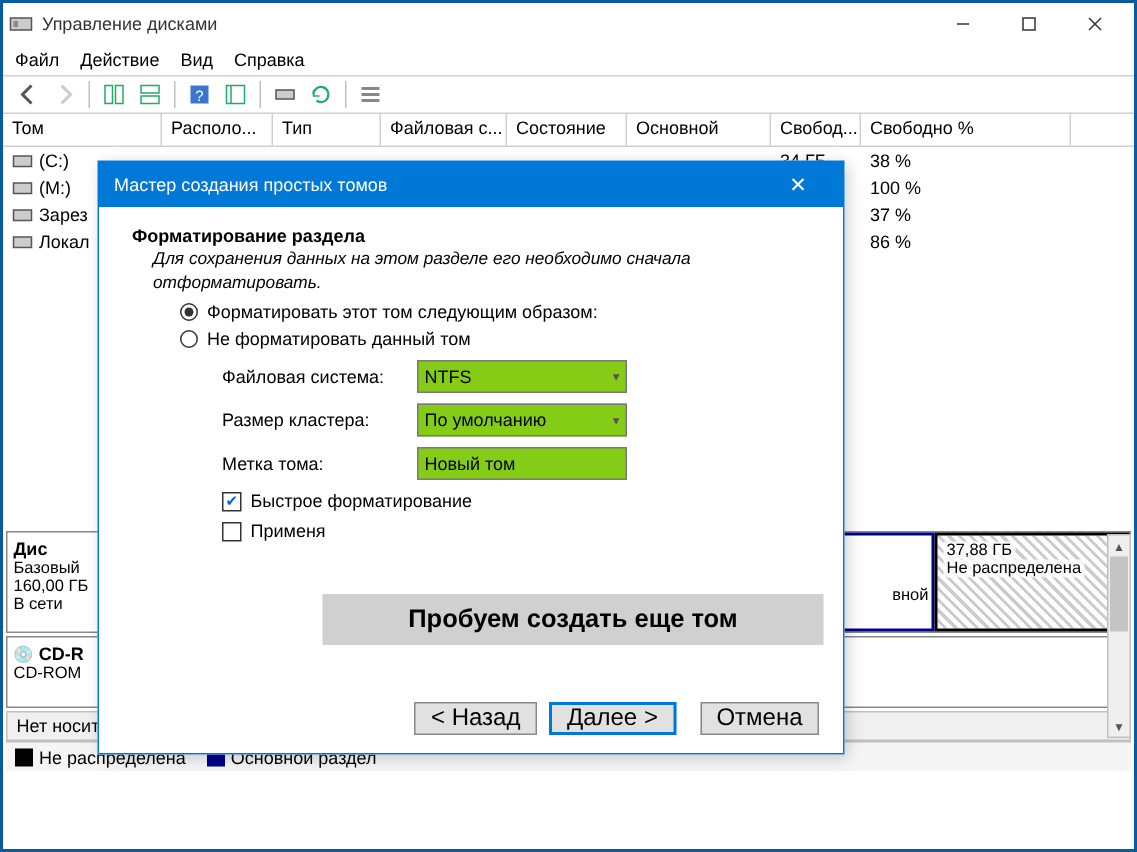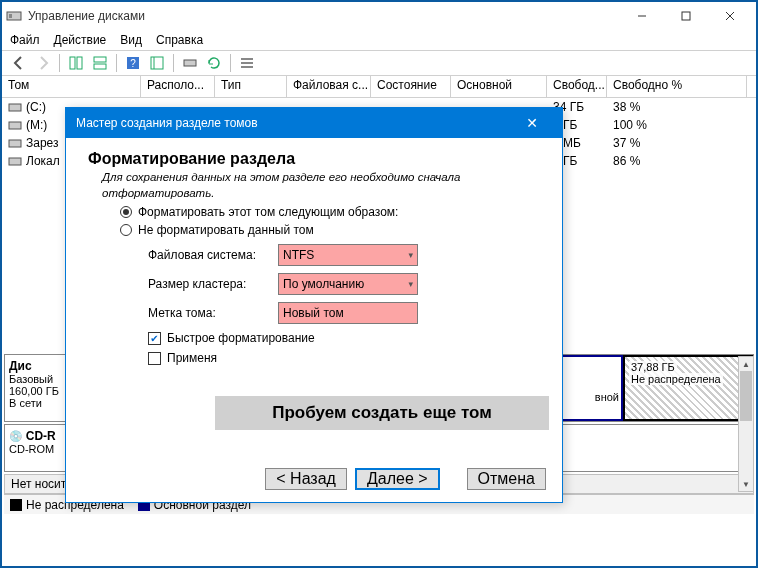--- a/index.html
+++ b/index.html
@@ -20,21 +20,21 @@
 .toolbar .sep { width: 1px; height: 18px; background: #c0c0c0; margin: 0 3px; }
 .toolbar svg { width: 16px; height: 16px; }
 
 .grid-header { height: 22px; display: flex; border-bottom: 1px solid #d0d0d0; background: #fff; font-size: 12px; }
 .grid-header .col { border-right: 1px solid #d0d0d0; padding: 2px 6px; white-space: nowrap; overflow: hidden; }
 .grid-body { background: #fff; font-size: 12px; }
 .grid-row { height: 18px; display: flex; align-items: center; }
 .grid-row .cell { padding: 0 6px; white-space: nowrap; overflow: hidden; display: flex; align-items: center; gap: 4px; }
 .vol-icon { width: 14px; height: 12px; display: inline-block; }
 
-.c0 { width: 139px; } .c1 { width: 74px; } .c2 { width: 72px; } .c3 { width: 84px; }
+.c0 { width: 106px; } .c1 { width: 74px; } .c2 { width: 72px; } .c3 { width: 84px; }
 .c4 { width: 80px; } .c5 { width: 96px; } .c6 { width: 60px; } .c7 { width: 140px; }
 
 .disk-area { position: absolute; left: 2px; right: 2px; top: 352px; }
 .disk-row { display: flex; border: 1px solid #888; height: 68px; margin-bottom: 2px; background: #fff; }
 .disk-label { width: 70px; padding: 4px; font-size: 11px; border-right: 1px solid #888; }
 .disk-label b { font-size: 12px; }
 .disk-map { flex: 1; display: flex; position: relative; }
 .partition { border: 2px solid #00008b; padding: 4px; font-size: 11px; position: relative; }
 .partition.unalloc { border: 2px solid #000; background: repeating-linear-gradient(45deg, #fff, #fff 3px, #ccc 3px, #ccc 5px); }
 .partition .pt { position: relative; z-index: 1; background: rgba(255,255,255,0.8); display: inline-block; padding: 0 2px; }
@@ -42,29 +42,29 @@
 .nomedia { height: 20px; font-size: 12px; padding: 2px 6px; background: #f0f0f0; border: 1px solid #c0c0c0; }
 .legend { height: 20px; font-size: 12px; padding: 2px 6px; display: flex; align-items: center; gap: 14px; background: #f5f5f5; border-top: 1px solid #c0c0c0; }
 .legend .sw { width: 12px; height: 12px; display: inline-block; margin-right: 4px; vertical-align: middle; }
 
 
 .dialog { position: absolute; left: 63px; top: 105px; width: 498px; height: 396px; background: #fff; border: 1px solid #0078d7; box-shadow: 2px 2px 10px rgba(0,0,0,0.2); z-index: 100; }
 .dlg-title { height: 30px; background: #0078d7; color: #fff; display: flex; align-items: center; padding: 0 10px; font-size: 12px; }
 .dlg-title .txt { flex: 1; }
 .dlg-close { width: 40px; text-align: center; font-size: 14px; }
 .dlg-body { padding: 12px 22px; font-size: 12px; }
-.dlg-body .h { font-weight: 600; font-size: 16px; }
+.dlg-body .h { font-weight: 600; font-size: 12px; }
 .dlg-body .sub { font-size: 11.5px; margin: 2px 0 0 14px; line-height: 1.35; font-style: italic; }
 .dlg-body .instr { font-size: 12px; margin: 24px 0 12px 14px; line-height: 1.35; }
 .radio-row { display: flex; align-items: center; gap: 6px; margin: 4px 0 4px 32px; font-size: 12px; }
 .radio { width: 12px; height: 12px; border: 1px solid #333; border-radius: 50%; display: inline-flex; align-items: center; justify-content: center; }
 .radio.sel::after { content: ""; width: 6px; height: 6px; background: #333; border-radius: 50%; }
 .form-row { display: flex; align-items: center; margin: 7px 0 7px 60px; font-size: 12px; }
 .form-row .lbl { width: 130px; }
-.form-row .fld { width: 140px; height: 22px; border: 1px solid #7a7a7a; padding: 2px 4px; font-size: 12px; background: #fca5a5; display: flex; align-items: center; justify-content: space-between; }
+.form-row .fld { width: 140px; height: 22px; border: 1px solid #7a7a7a; padding: 2px 4px; font-size: 12px; background: #84cc16; display: flex; align-items: center; justify-content: space-between; }
 .fld .dd { color: #555; font-size: 9px; }
 .chk-row { display: flex; align-items: center; gap: 6px; margin: 6px 0 4px 60px; font-size: 12px; }
 .chk { width: 13px; height: 13px; border: 1px solid #333; display: inline-flex; align-items: center; justify-content: center; font-size: 10px; color: #0066cc; }
 .overlay-label { position: absolute; left: 213px; top: 394px; width: 334px; height: 34px; background: #d0d0d0; display: flex; align-items: center; justify-content: center; font-size: 17px; font-weight: 700; z-index: 200; }
 .dlg-buttons { position: absolute; bottom: 12px; right: 16px; display: flex; gap: 8px; }
 .dlg-btn { min-width: 72px; height: 22px; border: 1px solid #888; background: #e1e1e1; font-size: 16px; padding: 0 10px; display: flex; align-items: center; justify-content: center; }
 .dlg-btn.def { border: 2px solid #0078d7; }
 .behind-text { position: absolute; right: 2px; font-size: 11px; }
 
 .scrollbar-v { position: absolute; right: 2px; top: 354px; width: 16px; height: 136px; background: #efefef; border: 1px solid #c0c0c0; }
@@ -275,21 +275,21 @@
 </div>
 
 <div class="scrollbar-v">
   <div class="ar" style="top:0">▲</div>
   <div class="th"></div>
   <div class="ar" style="bottom:0">▼</div>
 </div>
 
 <div class="dialog">
   <div class="dlg-title">
-    <span class="txt">Мастер создания разделе томов</span>
+    <span class="txt">Мастер создания простых томов</span>
     <span class="dlg-close">✕</span>
   </div>
   <div class="dlg-body">
     <div class="h">Форматирование раздела</div>
     <div class="sub">Для сохранения данных на этом разделе его необходимо сначала отформатировать.</div>
 
     <div class="radio-row">
       <span class="radio sel"></span>
       <span>Форматировать этот том следующим образом:</span>
     </div>
@@ -324,17 +324,17 @@
       <span>Быстрое форматирование</span>
     </div>
     <div class="chk-row">
       <span class="chk"></span>
       <span>Применя</span>
     </div>
   </div>
   <div class="dlg-buttons">
     <div class="dlg-btn">&lt; Назад</div>
     <div class="dlg-btn def">Далее &gt;</div>
-    <div class="dlg-btn" style="margin-left:19px;">Отмена</div>
+    <div class="dlg-btn" style="margin-left:8px;">Отмена</div>
   </div>
 </div>
 
 <div class="overlay-label">Пробуем создать еще том</div>
 
 </body></html>

